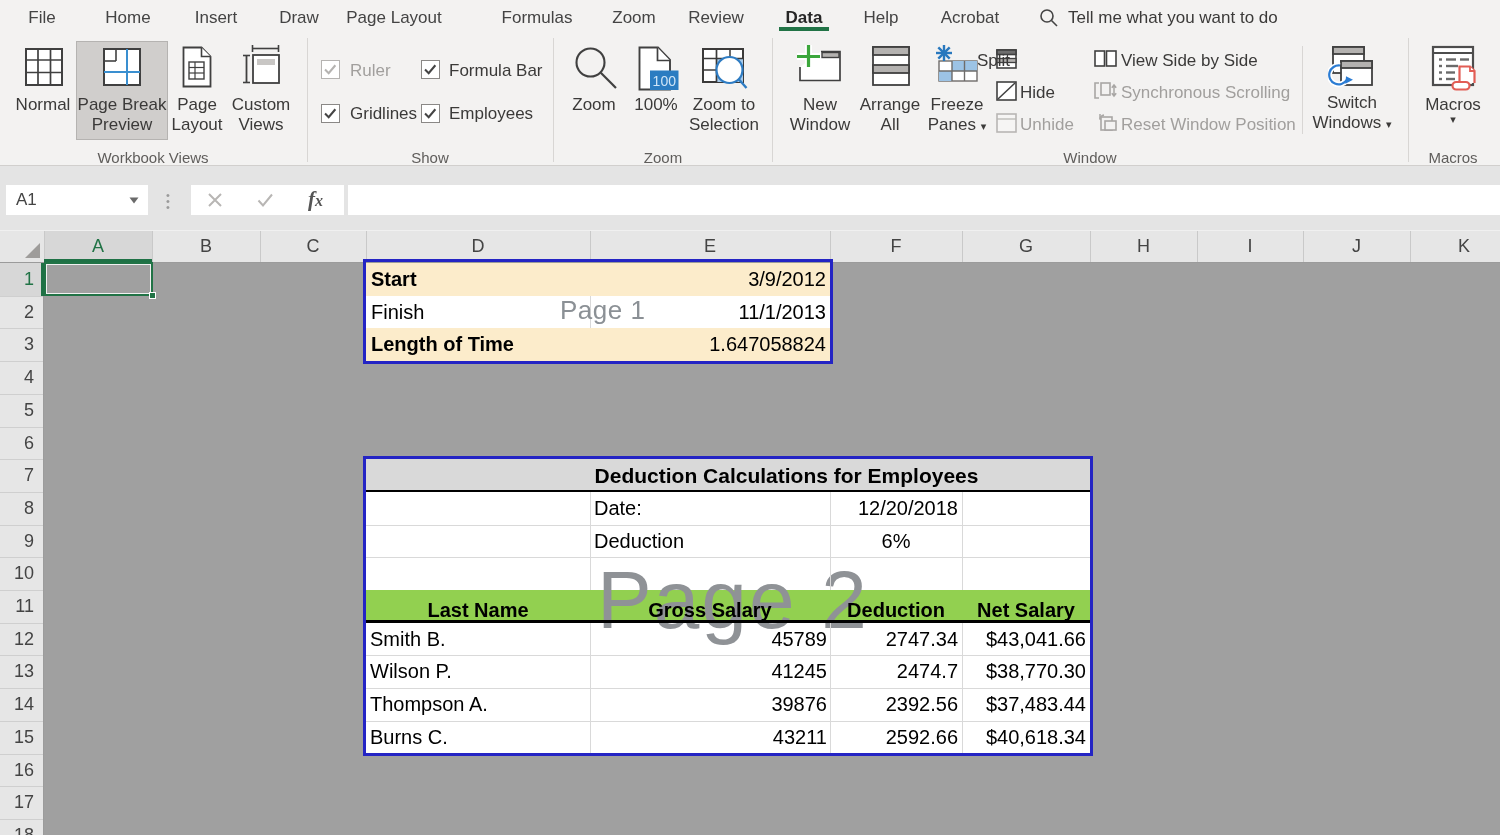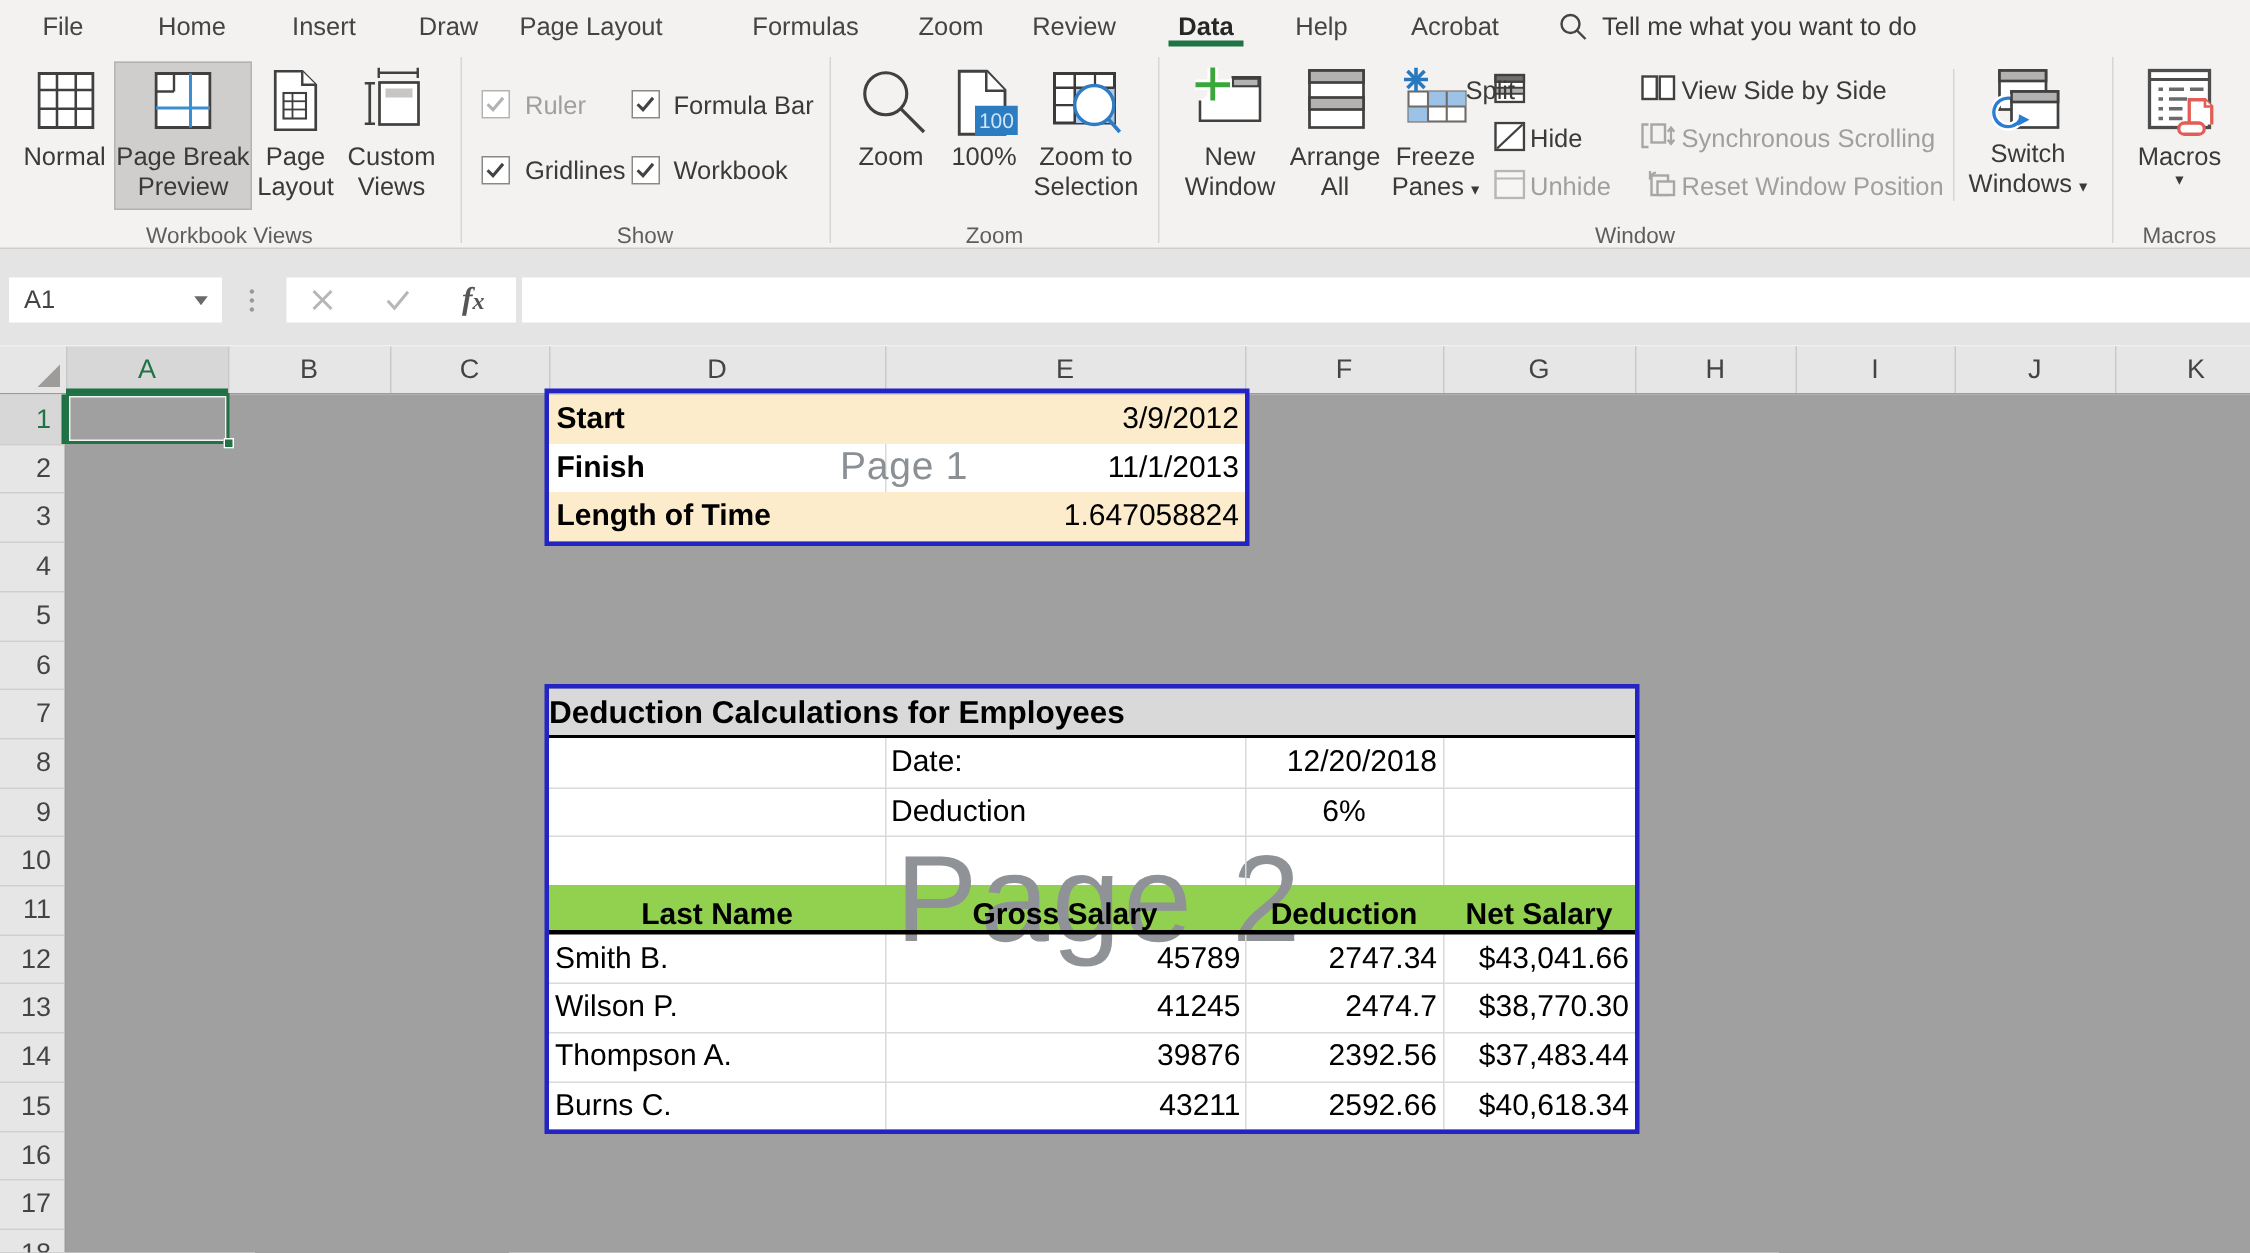--- a/index.html
+++ b/index.html
@@ -101,21 +101,21 @@
       <path d="M2.5 7l3 3 5.5-6.5" fill="none" stroke="#444" stroke-width="1.7"></path>
     </svg></div>
 <div class="sm" style="left:350px;top:104px">Gridlines</div>
 <div class="cb" style="left:421px;top:60px"><svg width="17" height="17" viewBox="0 0 14 14">
       <path d="M2.5 7l3 3 5.5-6.5" fill="none" stroke="#444" stroke-width="1.7"></path>
     </svg></div>
 <div class="sm" style="left:449px;top:61px">Formula Bar</div>
 <div class="cb" style="left:421px;top:104px"><svg width="17" height="17" viewBox="0 0 14 14">
       <path d="M2.5 7l3 3 5.5-6.5" fill="none" stroke="#444" stroke-width="1.7"></path>
     </svg></div>
-<div class="sm" style="left:449px;top:104px">Workbook</div>
+<div class="sm" style="left:449px;top:104px">Employees</div>
 
 <svg class="a" style="left:572px;top:44px" width="48" height="48" viewBox="0 0 48 48">
 <circle cx="18.5" cy="18.5" r="14" fill="none" stroke="#404040" stroke-width="2.1"></circle>
 <line x1="28.8" y1="28.8" x2="44" y2="44" stroke="#404040" stroke-width="2.2"></line>
 </svg>
 <svg class="a" style="left:638px;top:46px" width="42" height="45" viewBox="0 0 42 45">
 <path d="M1.5 1.5h18.5l12 12.5v29.5h-30.5z" fill="#fff" stroke="#404040" stroke-width="1.9"></path>
 <path d="M19.5 1.5v13h12.5" fill="#fff" stroke="#404040" stroke-width="1.7"></path>
 <rect x="12" y="24.5" width="28.5" height="19.5" fill="#2b7cc1"></rect>
 <text x="26.3" y="39.5" font-family="Liberation Sans,sans-serif" font-size="14" fill="#cfe5f7" text-anchor="middle">100</text>
@@ -319,21 +319,21 @@
 <div class="rsep" style="top:786.2px"></div>
 <div class="rsep" style="top:818.9px"></div>
 
 <div class="a" style="left:366px;top:263px;width:464px;height:33px;background:#fceccb"></div>
 <div class="a" style="left:366px;top:295.7px;width:464px;height:33px;background:#fff"></div>
 <div class="a" style="left:590px;top:295.7px;width:1px;height:33px;background:#d9d9d9"></div>
 <div class="a" style="left:366px;top:328.4px;width:464px;height:33px;background:#fceccb"></div>
 <div class="a" style="left:560px;top:297px;font-size:26px;line-height:26px;color:#8b9095;letter-spacing:0.5px">Page 1</div>
 <div class="cell" style="left:371px;top:263px;font-weight:bold">Start</div>
 <div class="cellr" style="left:590px;top:263px;width:236px">3/9/2012</div>
-<div class="cell" style="left:371px;top:295.7px;font-weight:bold">Finish</div>
+<div class="cell" style="left:371px;top:295.7px;font-weight:normal">Finish</div>
 <div class="cellr" style="left:590px;top:295.7px;width:236px">11/1/2013</div>
 <div class="cell" style="left:371px;top:328.4px;font-weight:bold">Length of Time</div>
 <div class="cellr" style="left:590px;top:328.4px;width:236px">1.647058824</div>
 <div class="a" style="left:363px;top:259px;width:470px;height:105px;border:3px solid #2424c4"></div>
 
 <div class="a" style="left:366px;top:459.2px;width:724px;height:32.7px;background:#d9d9d9"></div>
 <div class="a" style="left:366px;top:491.9px;width:724px;height:261.6px;background:#fff"></div>
 <div class="a" style="left:366px;top:590.4px;width:724px;height:30px;background:#92d050"></div>
 
 <div class="a" style="left:733px;top:559px;font-size:82px;line-height:82px;color:#8f9296;letter-spacing:2px;transform:translateX(-50%)">Page 2</div>
@@ -346,21 +346,21 @@
 <div class="gl" style="left:590px;top:491.9px;width:1px;height:98.5px"></div>
 <div class="gl" style="left:830px;top:491.9px;width:1px;height:98.5px"></div>
 <div class="gl" style="left:962px;top:491.9px;width:1px;height:98.5px"></div>
 <div class="gl" style="left:590px;top:622.7px;width:1px;height:130.8px"></div>
 <div class="gl" style="left:830px;top:622.7px;width:1px;height:130.8px"></div>
 <div class="gl" style="left:962px;top:622.7px;width:1px;height:130.8px"></div>
 
 <div class="a" style="left:366px;top:490.4px;width:724px;height:2px;background:#000"></div>
 <div class="a" style="left:366px;top:620.4px;width:724px;height:2.3px;background:#000"></div>
 
-<div class="a" style="left:366px;top:459.2px;width:841px;height:33px;font-size:21px;font-weight:bold;color:#000;line-height:33px">Deduction Calculations for Employees</div>
+<div class="a" style="left:366px;top:459.2px;width:841px;height:33px;font-size:21px;font-weight:bold;color:#000;text-align:center;line-height:33px">Deduction Calculations for Employees</div>
 <div class="cell" style="left:594px;top:491.9px">Date:</div>
 <div class="cellr" style="left:830px;top:491.9px;width:128px">12/20/2018</div>
 <div class="cell" style="left:594px;top:524.6px">Deduction</div>
 <div class="a" style="left:830px;top:524.6px;width:132px;font-size:20px;color:#000;text-align:center;line-height:33px">6%</div>
 <div class="a" style="left:366px;top:594px;width:224px;font-size:20px;font-weight:bold;color:#000;text-align:center;line-height:33px">Last Name</div>
 <div class="a" style="left:590px;top:594px;width:240px;font-size:20px;font-weight:bold;color:#000;text-align:center;line-height:33px">Gross Salary</div>
 <div class="a" style="left:830px;top:594px;width:132px;font-size:20px;font-weight:bold;color:#000;text-align:center;line-height:33px">Deduction</div>
 <div class="a" style="left:962px;top:594px;width:128px;font-size:20px;font-weight:bold;color:#000;text-align:center;line-height:33px">Net Salary</div>
 <div class="cell" style="left:370px;top:622.7px">Smith B.</div>
 <div class="cellr" style="left:590px;top:622.7px;width:237px">45789</div>

